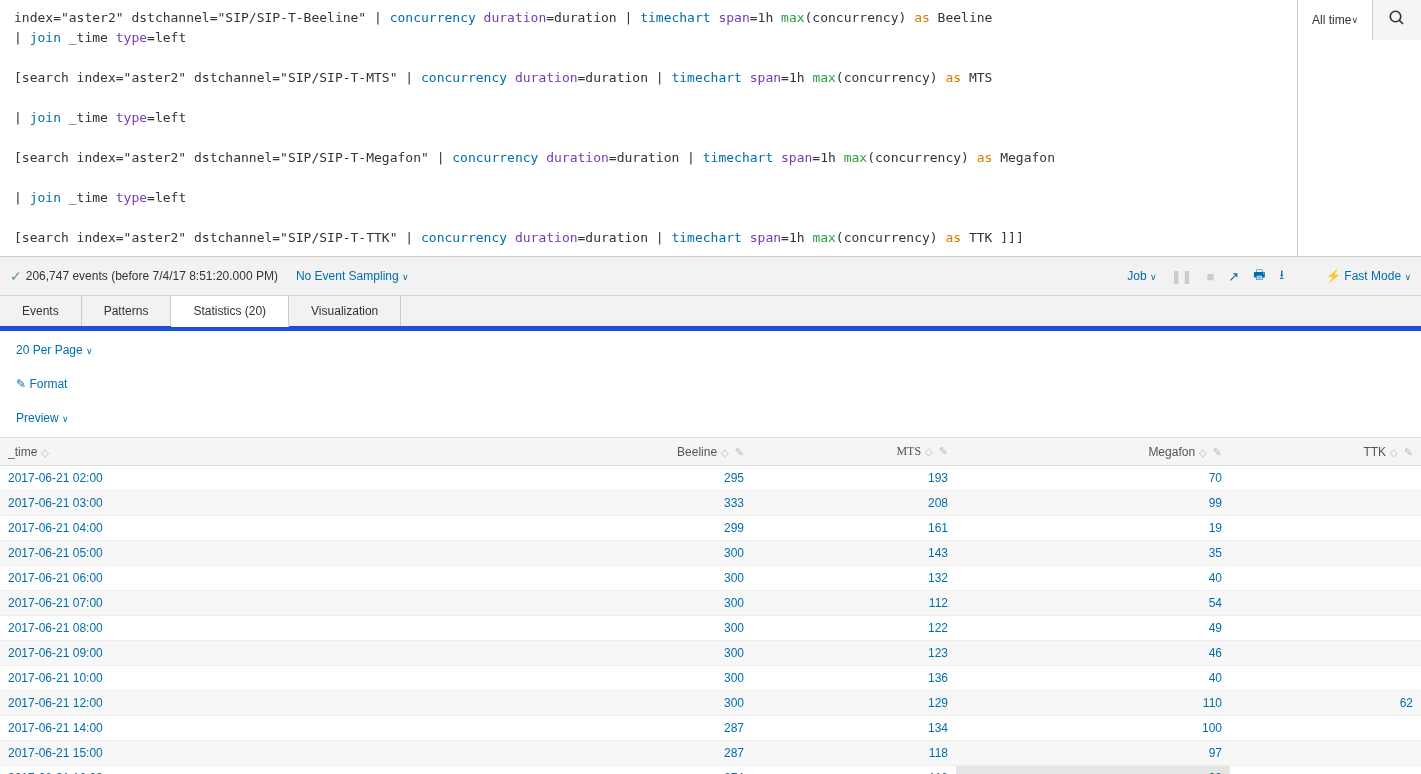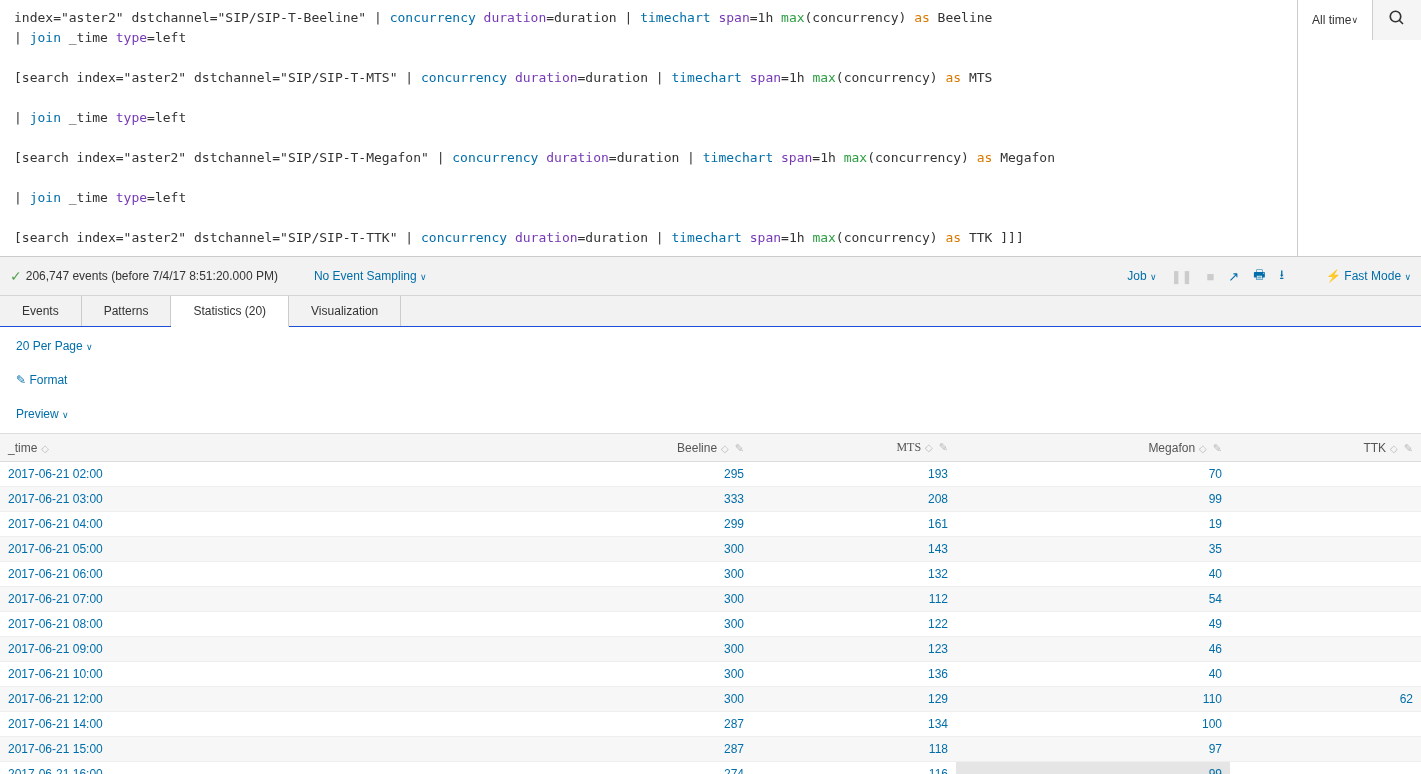--- a/index.html
+++ b/index.html
@@ -8,28 +8,28 @@
 .search-query { flex: 1; padding: 8px 14px; font-family: "Consolas", "Monaco", monospace; font-size: 13px; line-height: 20px; white-space: pre-wrap; }
 .search-controls { display: flex; align-items: flex-start; border-left: 1px solid #ccc; }
 .time-picker { padding: 10px 14px; font-size: 12px; color: #333; cursor: pointer; border-right: 1px solid #ccc; height: 40px; display:flex; align-items:center;}
 .search-btn { width: 48px; height: 40px; background: #f5f5f5; display:flex; align-items:center; justify-content:center; cursor:pointer; font-size:18px;}
 .kw-blue { color: #006eaa; }
 .kw-purple { color: #7738b6; }
 .kw-green { color: #2c9f42; }
 .kw-orange { color: #d97a00; }
 .status-bar { background: #f2f2f2; border-bottom: 1px solid #d5d5d5; padding: 8px 10px; display: flex; align-items: center; font-size: 12px; }
 .status-check { color: #53a051; margin-right: 4px; font-size:14px;}
-.status-text { color: #333; margin-right: 36px; }
+.status-text { color: #333; margin-right: 18px; }
 .link { color: #006eaa; cursor: pointer; }
 .spacer { flex: 1; }
 .job-controls { display: flex; align-items: center; gap: 14px; color: #999; }
 .job-controls .link { color:#006eaa; }
 .job-controls .icon { cursor:pointer; font-size:13px; }
 .fast-mode { color:#006eaa; margin-left: 28px; }
-.tabs { display: flex; background: #f2f2f2; border-bottom: 1px solid #1d4ed8; }
+.tabs { display: flex; background: #f2f2f2; border-bottom: 5px solid #1d4ed8; }
 .tab { padding: 8px 22px; font-size: 12px; color: #333; cursor: pointer; border-right: 1px solid #ccc; position:relative; }
 .tab.active { background: #fff; border-bottom: 1px solid #fff; margin-bottom:-1px; }
 .toolbar { display: flex; gap: 20px; padding: 12px 16px; font-size: 12px; flex-direction: column; }
 .toolbar .link { color:#006eaa; }
 table.results { width: 100%; border-collapse: collapse; font-size: 12px; }
 table.results th { background: #f5f5f5; text-align: left; padding: 6px 8px; border-top: 1px solid #ddd; border-bottom: 1px solid #ddd; font-weight: normal; color:#555; }
 table.results th.num { text-align: right; }
 table.results th .sort { color:#bbb; margin-left:4px; font-size:10px;}
 table.results th .edit { color:#bbb; margin-left:6px; font-size:11px;}
 table.results td { padding: 5px 8px; border-bottom: 1px solid #eee; }

